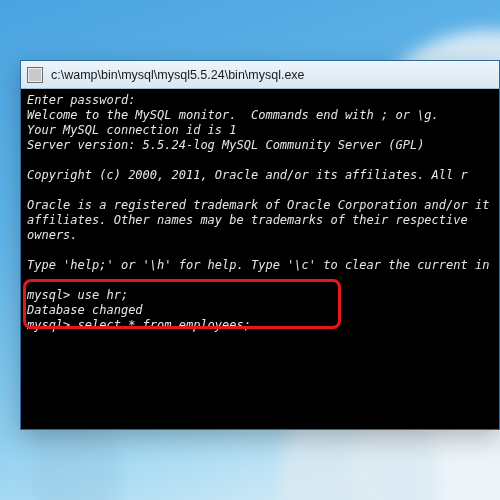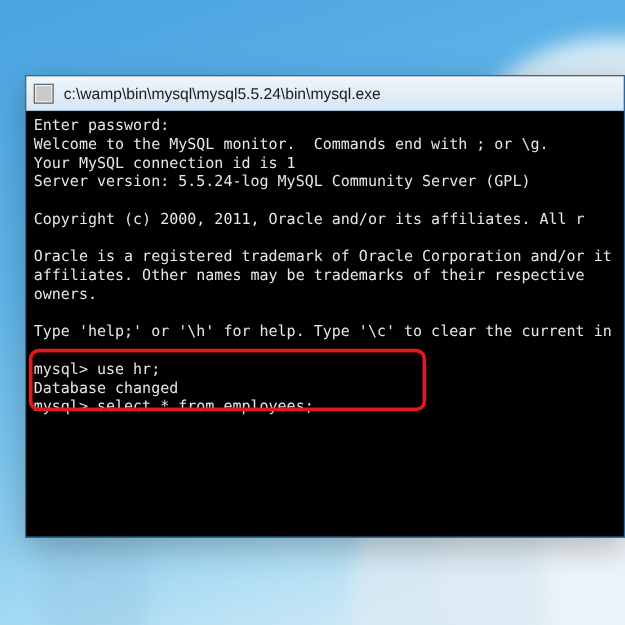--- a/index.html
+++ b/index.html
@@ -59,20 +59,21 @@
     flex: 1;
     background: #000;
     color: #e6e6e6;
     font-family: "Lucida Console","Consolas",monospace;
     font-size: 12px;
     line-height: 15px;
     padding: 4px 6px;
     white-space: pre;
     overflow: hidden;
     position: relative;
+    font-style: italic;
   }
   .highlight-box {
     position: absolute;
     border: 3px solid #e4171a;
     border-radius: 8px;
     pointer-events: none;
   }
 </style>
 </head>
 <body>

